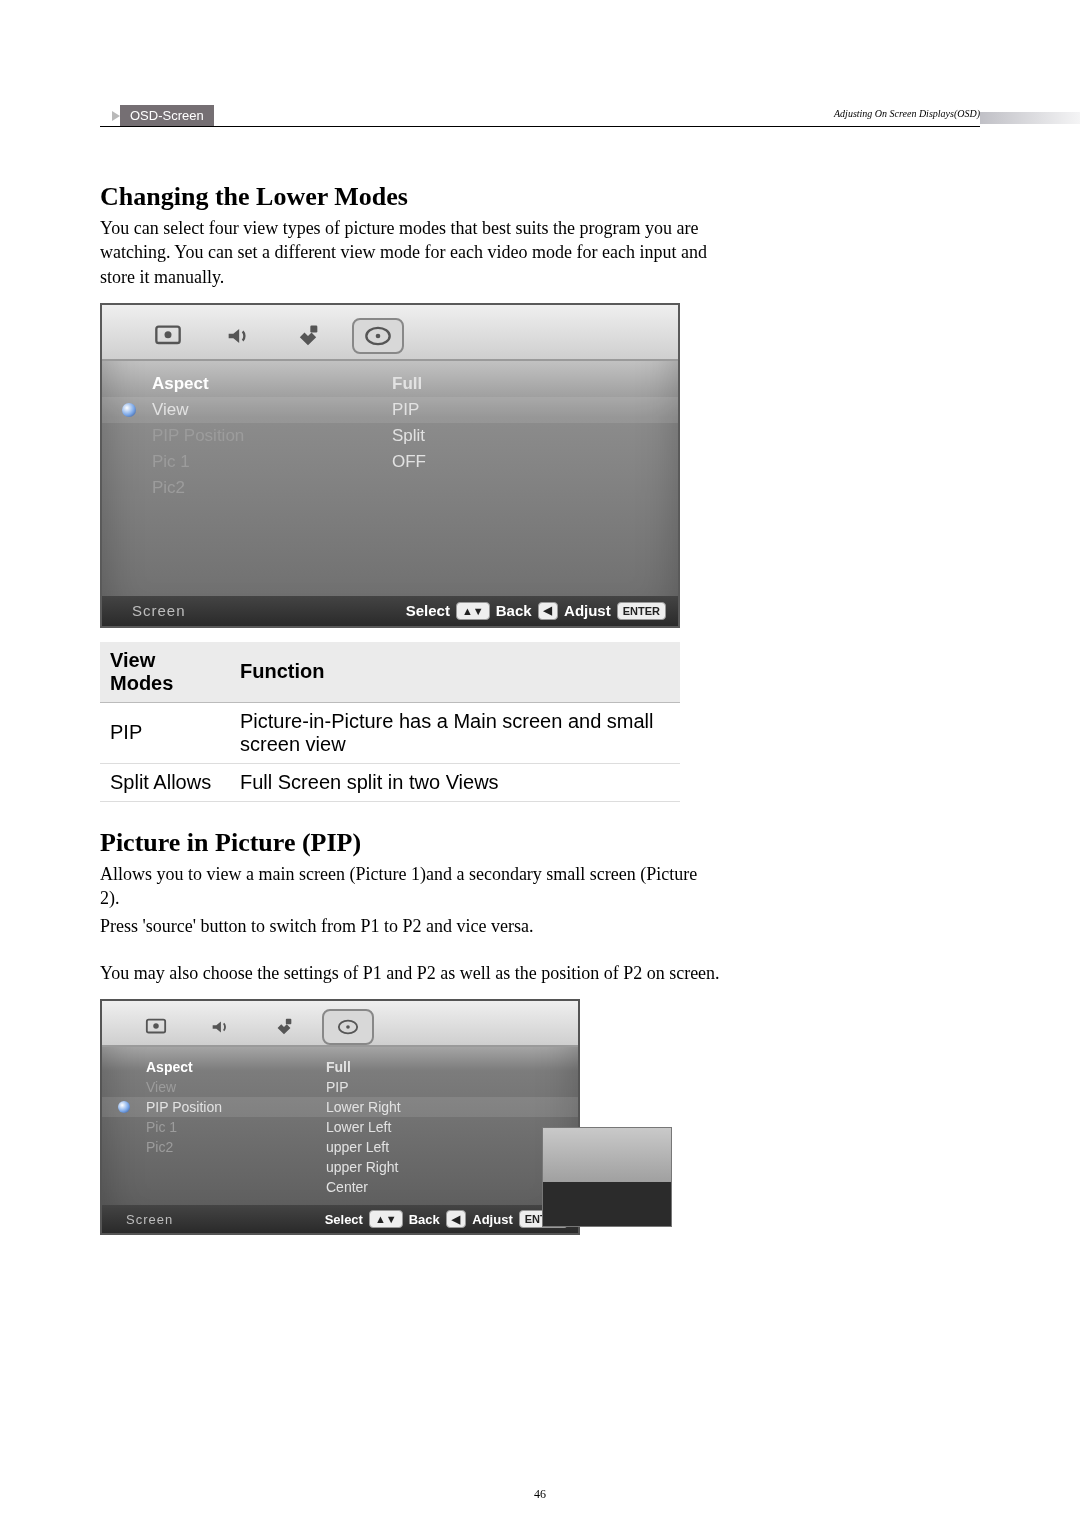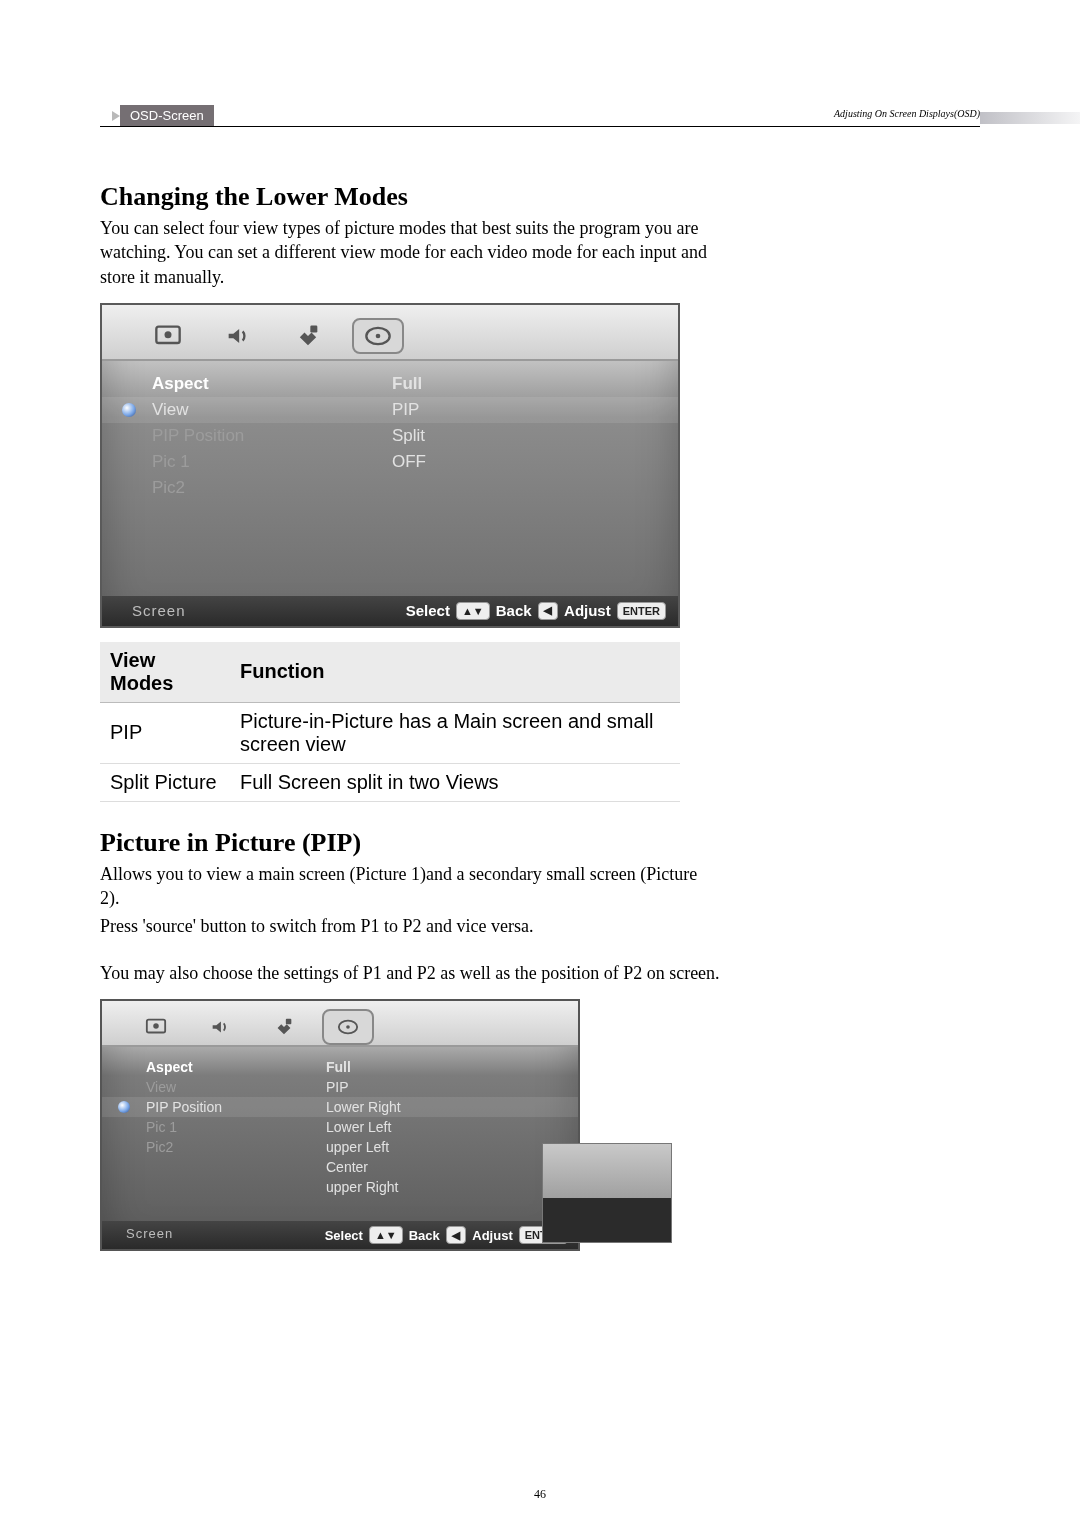--- a/index.html
+++ b/index.html
@@ -99,28 +99,28 @@
   .menu-row .val { color:#e2e2e2; }
   .menu-row.top { font-weight:bold; color:#fff; }
   .dim { color:#9c9c9c; }
   .sel-row { background: rgba(255,255,255,0.10); position: relative; }
   .sel-row::before {
     content: ""; position:absolute; left:20px; top:50%; transform:translateY(-50%);
     width:14px; height:14px; border-radius:50%;
     background: radial-gradient(circle at 35% 35%, #fff, #7aa7e8 55%, #2a4a88);
   }
   .osd-footer {
-    display:flex; align-items:flex-start; gap:24px;
+    display:flex; align-items:center; gap:24px;
     background: linear-gradient(to bottom, #444, #2a2a2a);
     color:#fff;
     font-family: Arial, Helvetica, sans-serif;
     font-weight:bold;
     font-size:15px;
     padding:6px 12px 6px 30px;
-    margin-top: 24px;
+    margin-top: 8px;
   }
   .osd-footer .left { color:#bdbdbd; font-weight:normal; letter-spacing:1px; }
   .osd-footer .right { margin-left:auto; display:flex; align-items:center; gap:6px; }
   .key {
     display:inline-flex; align-items:center; justify-content:center;
     background:#eee; color:#222;
     border-radius:4px; padding:0 5px; height:18px;
     font-size:11px; font-weight:bold; border:1px solid #999;
   }
   .osd1 { height: 325px; display:flex; flex-direction:column; }
@@ -258,21 +258,21 @@
           <th>View Modes</th>
           <th>Function</th>
         </tr>
       </thead>
       <tbody id="vm-body">
           <tr>
             <td>PIP</td>
             <td>Picture-in-Picture has  a Main screen and small screen view</td>
           </tr>
           <tr>
-            <td>Split Picture</td>
+            <td>Split Allows</td>
             <td>Full Screen split in two Views</td>
           </tr>
         </tbody>
     </table>
 
     <h2 class="sec">Picture in Picture (PIP)</h2>
     <p class="body">Allows you to view a main screen (Picture 1)and a secondary small screen (Picture 2).</p>
     <p class="body" style="margin-top:-10px">Press 'source' button to switch from P1 to P2 and vice versa.</p>
     <p class="body" style="margin-top:22px">You may also choose the settings of P1 and P2 as well as the position of P2 on screen.</p>
 
@@ -320,25 +320,25 @@
             <div class="menu-row">
               <span class="label dim">Pic 1</span>
               <span class="val dim">Lower Left</span>
             </div>
             <div class="menu-row">
               <span class="label dim">Pic2</span>
               <span class="val dim">upper Left</span>
             </div>
             <div class="menu-row">
               <span class="label dim"></span>
+              <span class="val dim">upper Right</span>
+            </div>
+            <div class="menu-row">
+              <span class="label dim"></span>
               <span class="val dim">Center</span>
-            </div>
-            <div class="menu-row">
-              <span class="label dim"></span>
-              <span class="val dim">upper Right</span>
             </div>
           </div>
         <div class="osd-footer">
           <span class="left">Screen</span>
           <span class="right">
             <span>Select</span>
             <span class="key">▲▼</span>
             <span>Back</span>
             <span class="key">◀</span>
             <span>Adjust</span>

